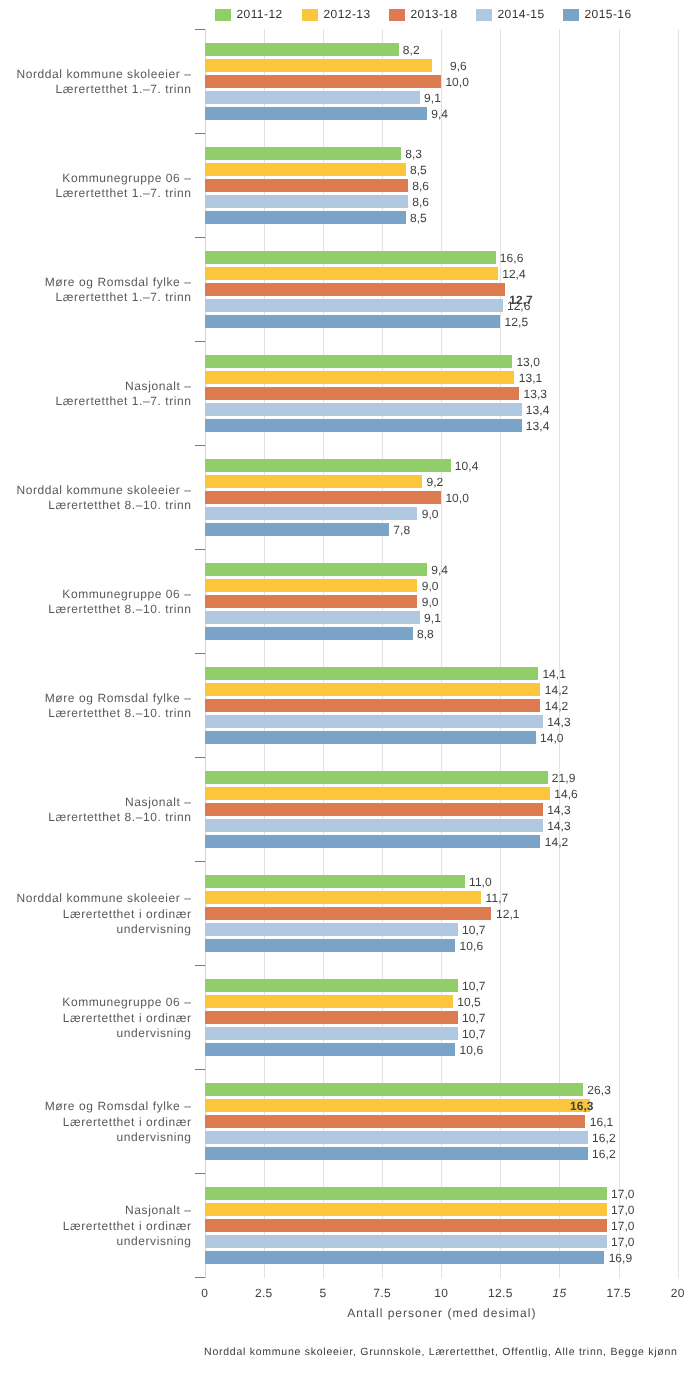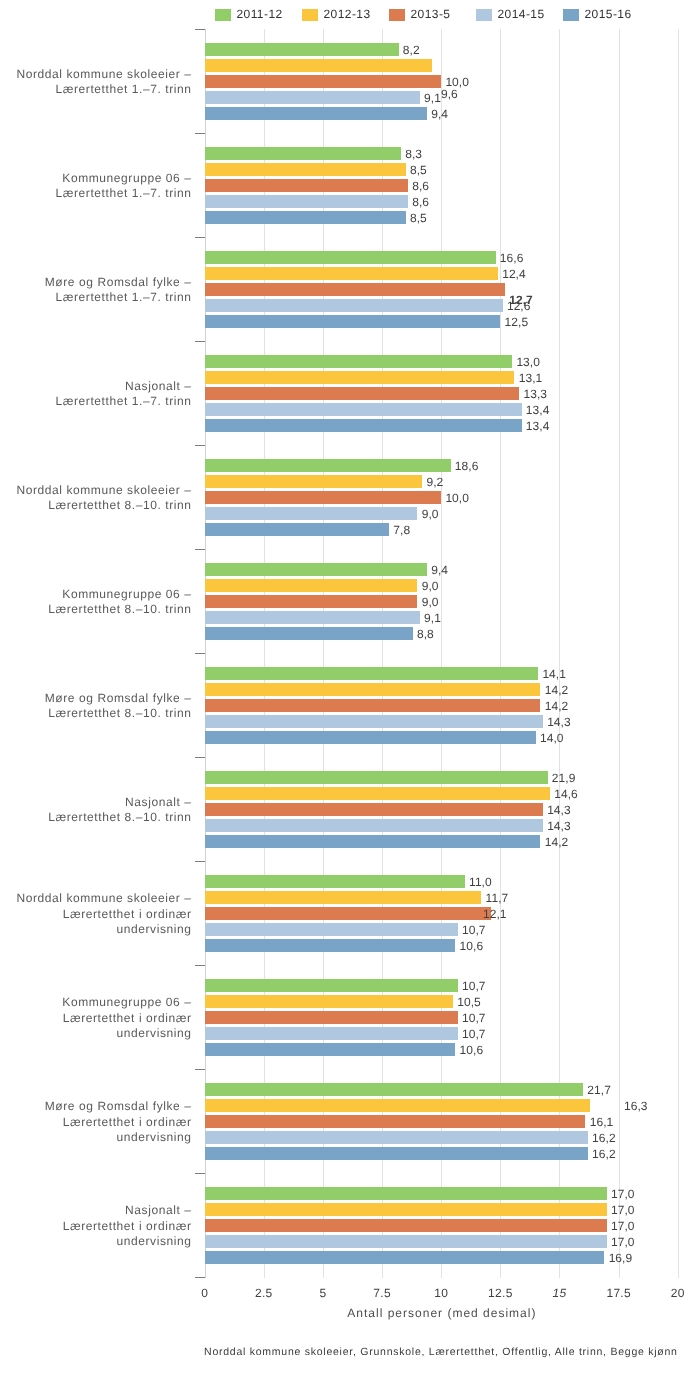--- a/index.html
+++ b/index.html
@@ -42,21 +42,21 @@
       <div class="legend-item" style="left: 215px;">
         <span class="legend-swatch" style="background: rgb(145, 205, 105);"></span>
         <span class="legend-label">2011-12</span>
       </div>
       <div class="legend-item" style="left: 302px;">
         <span class="legend-swatch" style="background: rgb(252, 198, 60);"></span>
         <span class="legend-label">2012-13</span>
       </div>
       <div class="legend-item" style="left: 389px;">
         <span class="legend-swatch" style="background: rgb(221, 123, 80);"></span>
-        <span class="legend-label">2013-5</span>
+        <span class="legend-label">2013-18</span>
       </div>
       <div class="legend-item" style="left: 476px;">
         <span class="legend-swatch" style="background: rgb(176, 200, 223);"></span>
         <span class="legend-label">2014-15</span>
       </div>
       <div class="legend-item" style="left: 563px;">
         <span class="legend-swatch" style="background: rgb(122, 163, 200);"></span>
         <span class="legend-label">2015-16</span>
       </div>
     </div>
@@ -79,21 +79,21 @@
       <div class="gtick" style="left: 194.5px; top: 653px;"></div>
       <div class="gtick" style="left: 194.5px; top: 757px;"></div>
       <div class="gtick" style="left: 194.5px; top: 861px;"></div>
       <div class="gtick" style="left: 194.5px; top: 965px;"></div>
       <div class="gtick" style="left: 194.5px; top: 1069px;"></div>
       <div class="gtick" style="left: 194.5px; top: 1173px;"></div>
       <div class="gtick" style="left: 194.5px; top: 1277px;"></div>
       <div class="bar" style="left: 204.5px; top: 43.3px; width: 194.012px; height: 12.3px; background: rgb(145, 205, 105);"></div>
       <div class="bar-label" style="left: 402.812px; top: 44.1px;">8,2</div>
       <div class="bar" style="left: 204.5px; top: 59.3px; width: 227.136px; height: 12.3px; background: rgb(252, 198, 60);"></div>
-      <div class="bar-label" style="left: 441px; top: 60.1px; margin-top: 28px;">9,6</div>
+      <div class="bar-label" style="left: 450px; top: 60.1px;">9,6</div>
       <div class="bar" style="left: 204.5px; top: 75.3px; width: 236.6px; height: 12.3px; background: rgb(221, 123, 80);"></div>
       <div class="bar-label" style="left: 445.4px; top: 76.1px;">10,0</div>
       <div class="bar" style="left: 204.5px; top: 91.3px; width: 215.306px; height: 12.3px; background: rgb(176, 200, 223);"></div>
       <div class="bar-label" style="left: 424.106px; top: 92.1px;">9,1</div>
       <div class="bar" style="left: 204.5px; top: 107.3px; width: 222.404px; height: 12.3px; background: rgb(122, 163, 200);"></div>
       <div class="bar-label" style="left: 431.204px; top: 108.1px;">9,4</div>
       <div class="cat-label" style="right: 508.5px; top: 67px;">
         <div>Norddal kommune skoleeier –</div>
         <div>Lærertetthet 1.–7. trinn</div>
       </div>
@@ -133,21 +133,21 @@
       <div class="bar-label" style="left: 523.478px; top: 388.1px;">13,3</div>
       <div class="bar" style="left: 204.5px; top: 403.3px; width: 317.044px; height: 12.3px; background: rgb(176, 200, 223);"></div>
       <div class="bar-label" style="left: 525.844px; top: 404.1px;">13,4</div>
       <div class="bar" style="left: 204.5px; top: 419.3px; width: 317.044px; height: 12.3px; background: rgb(122, 163, 200);"></div>
       <div class="bar-label" style="left: 525.844px; top: 420.1px;">13,4</div>
       <div class="cat-label" style="right: 508.5px; top: 379px;">
         <div>Nasjonalt –</div>
         <div>Lærertetthet 1.–7. trinn</div>
       </div>
       <div class="bar" style="left: 204.5px; top: 459.3px; width: 246.064px; height: 12.3px; background: rgb(145, 205, 105);"></div>
-      <div class="bar-label" style="left: 454.864px; top: 460.1px;">18,6</div>
+      <div class="bar-label" style="left: 454.864px; top: 460.1px;">10,4</div>
       <div class="bar" style="left: 204.5px; top: 475.3px; width: 217.672px; height: 12.3px; background: rgb(252, 198, 60);"></div>
       <div class="bar-label" style="left: 426.472px; top: 476.1px;">9,2</div>
       <div class="bar" style="left: 204.5px; top: 491.3px; width: 236.6px; height: 12.3px; background: rgb(221, 123, 80);"></div>
       <div class="bar-label" style="left: 445.4px; top: 492.1px;">10,0</div>
       <div class="bar" style="left: 204.5px; top: 507.3px; width: 212.94px; height: 12.3px; background: rgb(176, 200, 223);"></div>
       <div class="bar-label" style="left: 421.74px; top: 508.1px;">9,0</div>
       <div class="bar" style="left: 204.5px; top: 523.3px; width: 184.548px; height: 12.3px; background: rgb(122, 163, 200);"></div>
       <div class="bar-label" style="left: 393.348px; top: 524.1px;">7,8</div>
       <div class="cat-label" style="right: 508.5px; top: 483px;">
         <div>Norddal kommune skoleeier –</div>
@@ -193,21 +193,21 @@
       <div class="bar-label" style="left: 544.772px; top: 836.1px;">14,2</div>
       <div class="cat-label" style="right: 508.5px; top: 795px;">
         <div>Nasjonalt –</div>
         <div>Lærertetthet 8.–10. trinn</div>
       </div>
       <div class="bar" style="left: 204.5px; top: 875.3px; width: 260.26px; height: 12.3px; background: rgb(145, 205, 105);"></div>
       <div class="bar-label" style="left: 469.06px; top: 876.1px;">11,0</div>
       <div class="bar" style="left: 204.5px; top: 891.3px; width: 276.822px; height: 12.3px; background: rgb(252, 198, 60);"></div>
       <div class="bar-label" style="left: 485.622px; top: 892.1px;">11,7</div>
       <div class="bar" style="left: 204.5px; top: 907.3px; width: 286.286px; height: 12.3px; background: rgb(221, 123, 80);"></div>
-      <div class="bar-label" style="left: 483px; top: 908.1px;">12,1</div>
+      <div class="bar-label" style="left: 496px; top: 908.1px;">12,1</div>
       <div class="bar" style="left: 204.5px; top: 923.3px; width: 253.162px; height: 12.3px; background: rgb(176, 200, 223);"></div>
       <div class="bar-label" style="left: 461.962px; top: 924.1px;">10,7</div>
       <div class="bar" style="left: 204.5px; top: 939.3px; width: 250.796px; height: 12.3px; background: rgb(122, 163, 200);"></div>
       <div class="bar-label" style="left: 459.596px; top: 940.1px;">10,6</div>
       <div class="cat-label" style="right: 508.5px; top: 891.4px;">
         <div>Norddal kommune skoleeier –</div>
         <div>Lærertetthet i ordinær</div>
         <div>undervisning</div>
       </div>
       <div class="bar" style="left: 204.5px; top: 979.3px; width: 253.162px; height: 12.3px; background: rgb(145, 205, 105);"></div>
@@ -219,23 +219,23 @@
       <div class="bar" style="left: 204.5px; top: 1027.3px; width: 253.162px; height: 12.3px; background: rgb(176, 200, 223);"></div>
       <div class="bar-label" style="left: 461.962px; top: 1028.1px;">10,7</div>
       <div class="bar" style="left: 204.5px; top: 1043.3px; width: 250.796px; height: 12.3px; background: rgb(122, 163, 200);"></div>
       <div class="bar-label" style="left: 459.596px; top: 1044.1px;">10,6</div>
       <div class="cat-label" style="right: 508.5px; top: 995.4px;">
         <div>Kommunegruppe 06 –</div>
         <div>Lærertetthet i ordinær</div>
         <div>undervisning</div>
       </div>
       <div class="bar" style="left: 204.5px; top: 1083.3px; width: 378.56px; height: 12.3px; background: rgb(145, 205, 105);"></div>
-      <div class="bar-label" style="left: 587.36px; top: 1084.1px;">21,7</div>
+      <div class="bar-label" style="left: 587.36px; top: 1084.1px;">26,3</div>
       <div class="bar" style="left: 204.5px; top: 1099.3px; width: 385.658px; height: 12.3px; background: rgb(252, 198, 60);"></div>
-      <div class="bar-label" style="left: 624px; top: 1100.1px;">16,3</div>
+      <div class="bar-label" style="left: 570px; top: 1100.1px; font-weight: bold;">16,3</div>
       <div class="bar" style="left: 204.5px; top: 1115.3px; width: 380.926px; height: 12.3px; background: rgb(221, 123, 80);"></div>
       <div class="bar-label" style="left: 589.726px; top: 1116.1px;">16,1</div>
       <div class="bar" style="left: 204.5px; top: 1131.3px; width: 383.292px; height: 12.3px; background: rgb(176, 200, 223);"></div>
       <div class="bar-label" style="left: 592.092px; top: 1132.1px;">16,2</div>
       <div class="bar" style="left: 204.5px; top: 1147.3px; width: 383.292px; height: 12.3px; background: rgb(122, 163, 200);"></div>
       <div class="bar-label" style="left: 592.092px; top: 1148.1px;">16,2</div>
       <div class="cat-label" style="right: 508.5px; top: 1099.4px;">
         <div>Møre og Romsdal fylke –</div>
         <div>Lærertetthet i ordinær</div>
         <div>undervisning</div>

